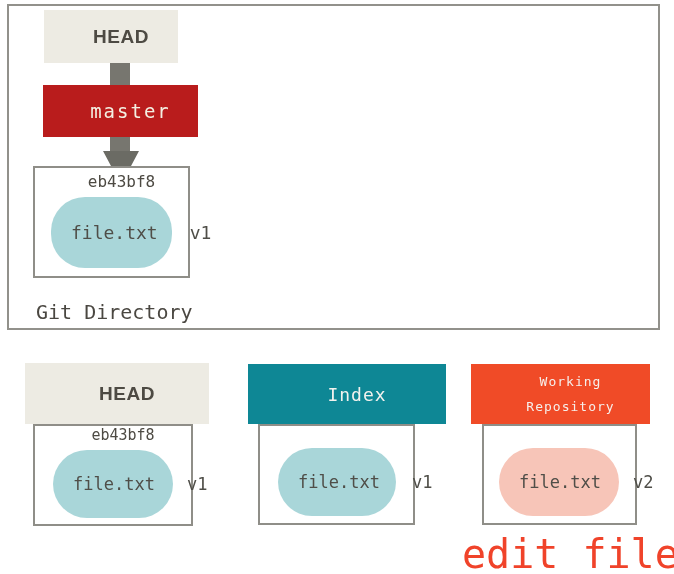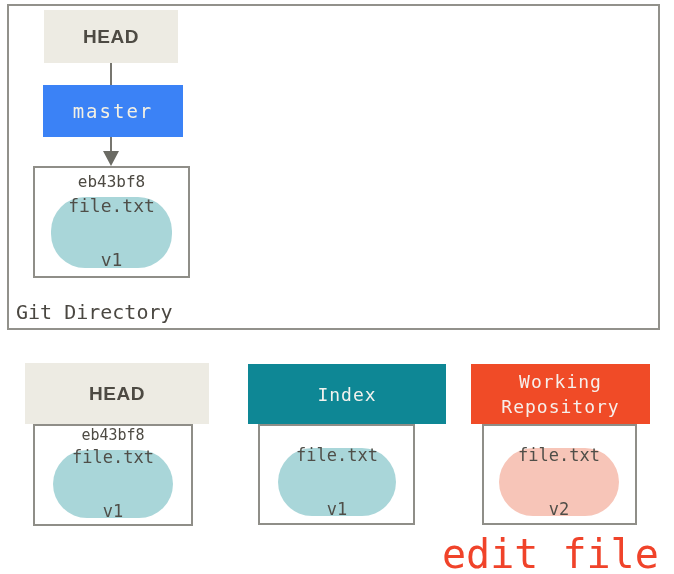--- a/index.html
+++ b/index.html
@@ -8,62 +8,62 @@
     background: #ffffff;
     font-family: "DejaVu Sans Mono", "Liberation Mono", monospace;
   }
   .stage {
     position: relative;
     width: 674px;
     height: 574px;
     background: #ffffff;
     overflow: hidden;
   }
-  .abs { position: absolute; box-sizing: border-box; }
+  .abs { position: absolute; box-sizing: border-box; padding-left: 20px; }
 
   
   .repo-box {
     left: 7px; top: 4px; width: 653px; height: 326px;
     border: 2px solid #92918b;
     background: #ffffff;
   }
   .head-box-top {
     left: 44px; top: 10px; width: 134px; height: 53px;
     background: #edebe3;
     display: flex; align-items: center; justify-content: center;
     font-family: "Liberation Sans", "DejaVu Sans", sans-serif;
     font-weight: bold; font-size: 19px; color: #4d4a43;
     letter-spacing: 0.5px;
   }
   .connector-1 { left: 110px; top: 63px; width: 2px; height: 22px; background: #77766f; }
   .master-box {
-    left: 43px; top: 85px; width: 140px; height: 52px;
-    background: #3b82f6;
+    left: 43px; top: 85px; width: 155px; height: 52px;
+    background: #b91c1c;
     display: flex; align-items: center; justify-content: center;
     font-size: 19px; color: #f4f0e3; letter-spacing: 2px;
   }
   .connector-2 { left: 110px; top: 137px; width: 2px; height: 16px; background: #77766f; }
   .arrowhead {
     left: 103px; top: 151px; width: 0; height: 0;
     border-left: 8px solid transparent;
     border-right: 8px solid transparent;
     border-top: 15px solid #6b6b64;
   }
   .commit-box-top {
     left: 33px; top: 166px; width: 157px; height: 112px;
     border: 2px solid #8f8e88; background: #ffffff;
   }
   .hash-top {
     left: 33px; top: 172px; width: 157px;
     text-align: center; font-size: 16px; color: #4d4a43;
   }
   .blob {
     border-radius: 34px;
-    display: flex; flex-direction: column;
-    align-items: center; justify-content: center;
+    display: flex; flex-direction: row;
+    align-items: center; justify-content: flex-start;
     font-size: 18px; line-height: 22px; color: #4f4e48;
     text-align: center;
     gap: 32px;
   }
   .blob-repo { left: 51px; top: 197px; width: 121px; height: 71px; background: #a9d6d9; }
   .repo-caption {
     left: 16px; top: 300px;
     font-size: 20px; color: #4a4741;
   }
 
@@ -97,21 +97,21 @@
   }
   .index-col-box {
     left: 258px; top: 424px; width: 157px; height: 101px;
     border: 2px solid #8f8e88; background: #ffffff;
   }
   .blob-index { left: 278px; top: 448px; width: 118px; height: 68px; background: #a9d6d9; font-size: 17px; }
 
   .workdir-col-header {
     left: 471px; top: 364px; width: 179px; height: 60px;
     background: #f04b27;
-    font-size: 18px; line-height: 25px; color: #f6efeb; letter-spacing: 1px;
+    font-size: 13px; line-height: 25px; color: #f6efeb; letter-spacing: 1px;
   }
   .workdir-col-box {
     left: 482px; top: 424px; width: 155px; height: 101px;
     border: 2px solid #8f8e88; background: #ffffff;
   }
   .blob-workdir { left: 499px; top: 448px; width: 120px; height: 68px; background: #f7c5b8; font-size: 17px; }
 
   .edit-label {
     left: 442px; top: 531px;
     font-size: 40px; color: #f0432a;

